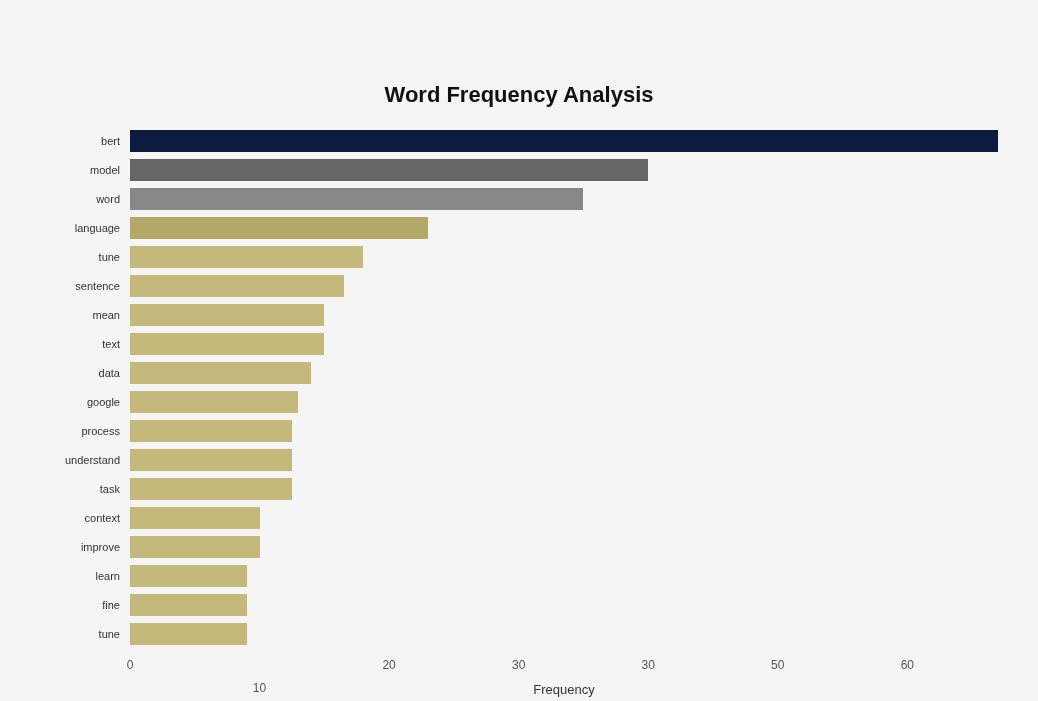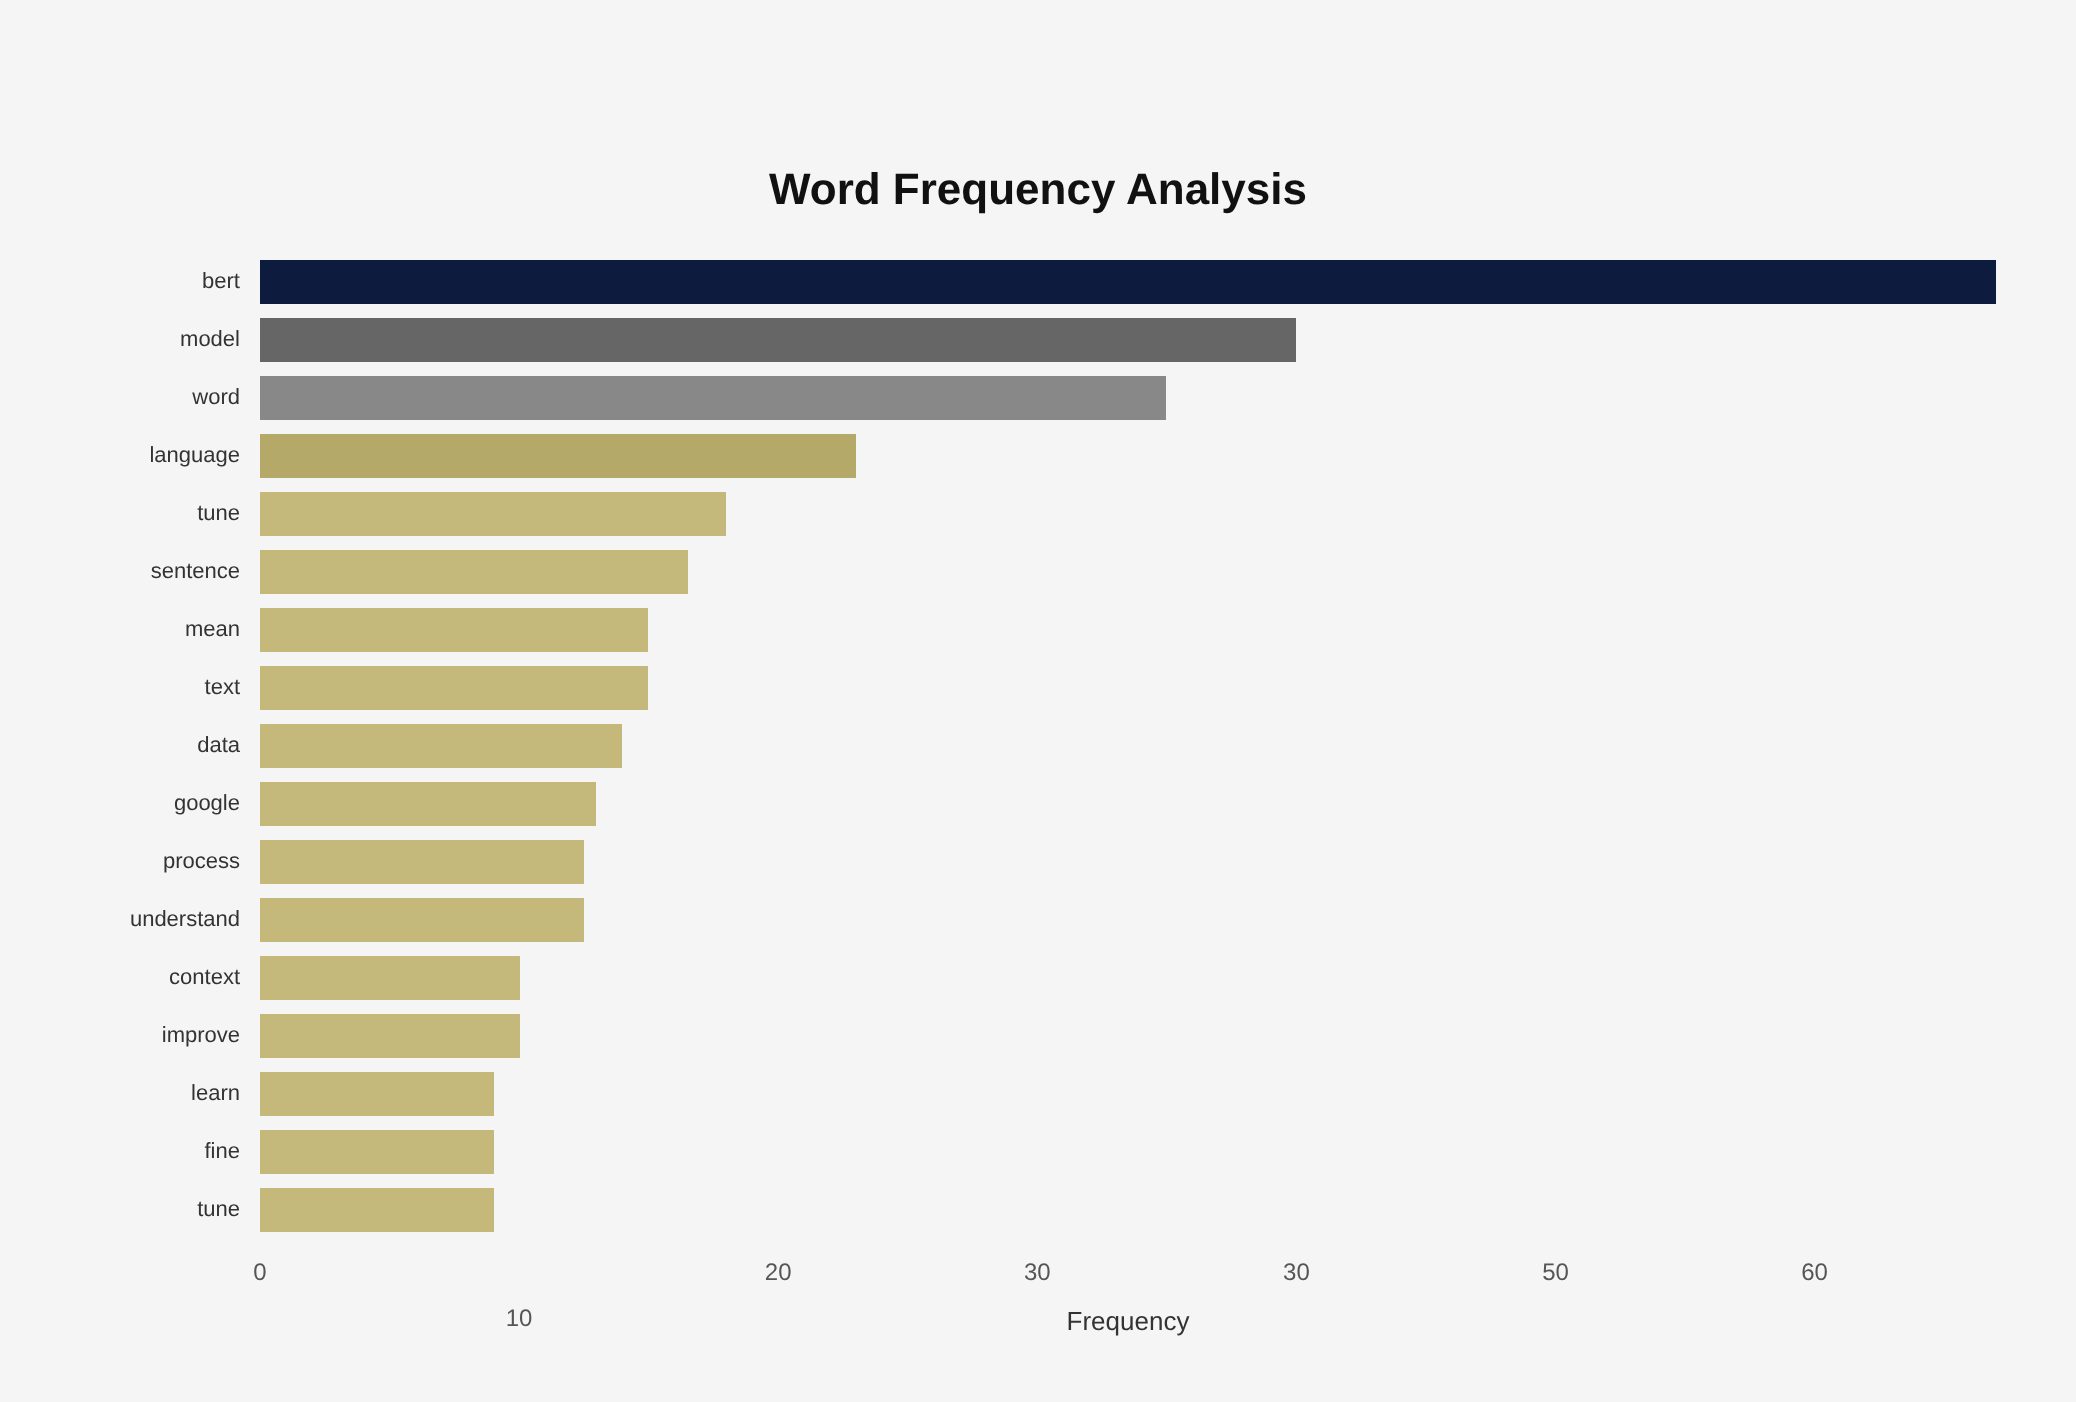--- a/index.html
+++ b/index.html
@@ -158,20 +158,26 @@
             <div class="bar-fill" style="width: 18.6567%; background-color: rgb(196, 184, 122);"></div>
           </div>
         </div>
         <div class="bar-row">
           <div class="bar-label">understand</div>
           <div class="bar-track">
             <div class="bar-fill" style="width: 18.6567%; background-color: rgb(196, 184, 122);"></div>
           </div>
         </div>
         <div class="bar-row">
+          <div class="bar-label">task</div>
+          <div class="bar-track">
+            <div class="bar-fill" style="width: 18.6567%; background-color: rgb(196, 184, 122);"></div>
+          </div>
+        </div>
+        <div class="bar-row">
           <div class="bar-label">context</div>
           <div class="bar-track">
             <div class="bar-fill" style="width: 14.9254%; background-color: rgb(196, 184, 122);"></div>
           </div>
         </div>
         <div class="bar-row">
           <div class="bar-label">improve</div>
           <div class="bar-track">
             <div class="bar-fill" style="width: 14.9254%; background-color: rgb(196, 184, 122);"></div>
           </div>

